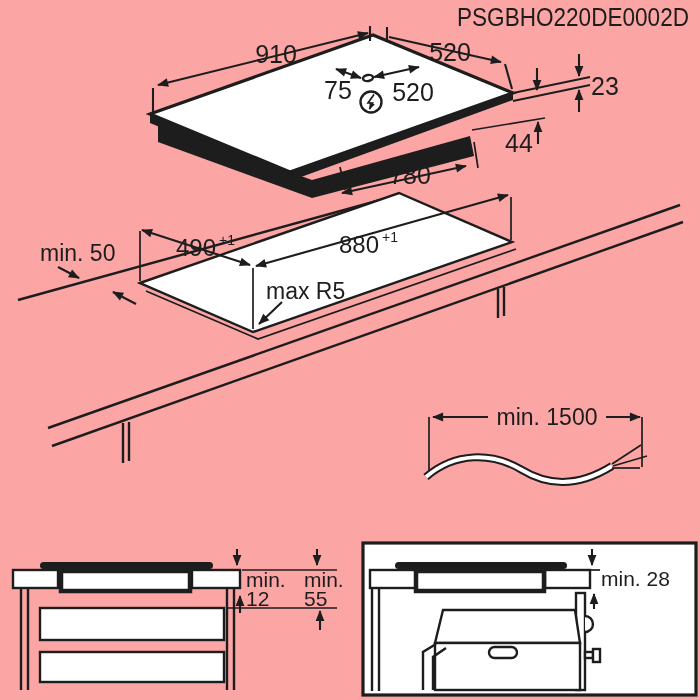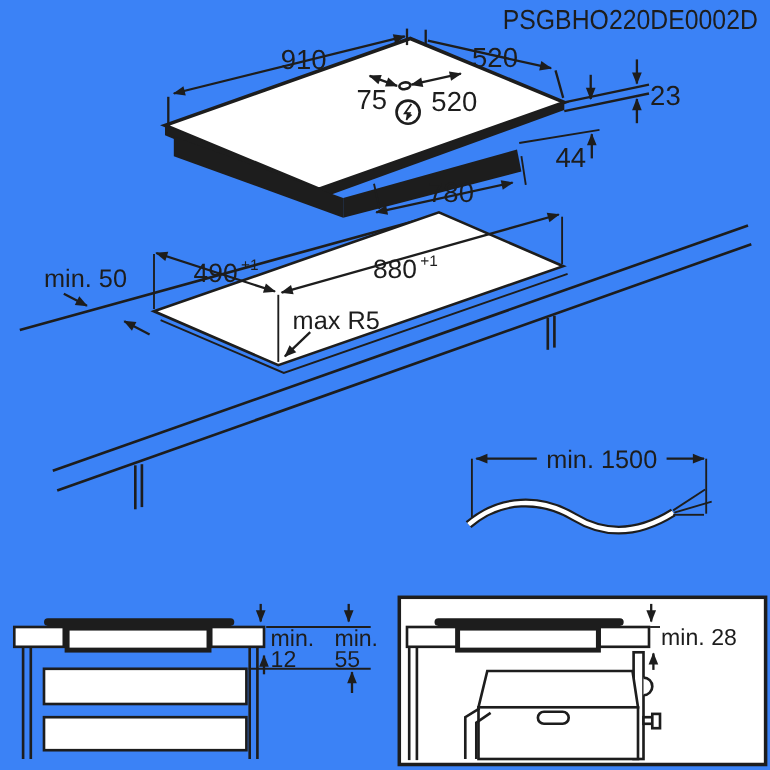--- a/index.html
+++ b/index.html
@@ -1,16 +1,16 @@
 <!DOCTYPE html>
 <html><head>
 <meta charset="utf-8">
 <style>
   html,body{margin:0;padding:0;background:#888;}
-  .canvas{position:relative;width:700px;height:700px;background:#3b82f6;overflow:hidden;}
+  .canvas{position:relative;width:700px;height:700px;background:#fca5a5;overflow:hidden;}
   svg{display:block;}
   .ln{stroke:#1d1d1d;fill:none;stroke-width:2.4;}
   .thin{stroke:#1d1d1d;fill:none;stroke-width:1.7;}
   .dim{stroke:#1d1d1d;fill:none;stroke-width:2.1;}
   .w3{stroke-width:3.2;}
   .w4{stroke-width:4.5;}
   .blk{fill:#1d1d1d;stroke:none;}
   .wht{fill:#ffffff;}
   .t{fill:#1d1d1d;font-family:"Liberation Sans","DejaVu Sans",sans-serif;}
   .f25{font-size:25px;}

